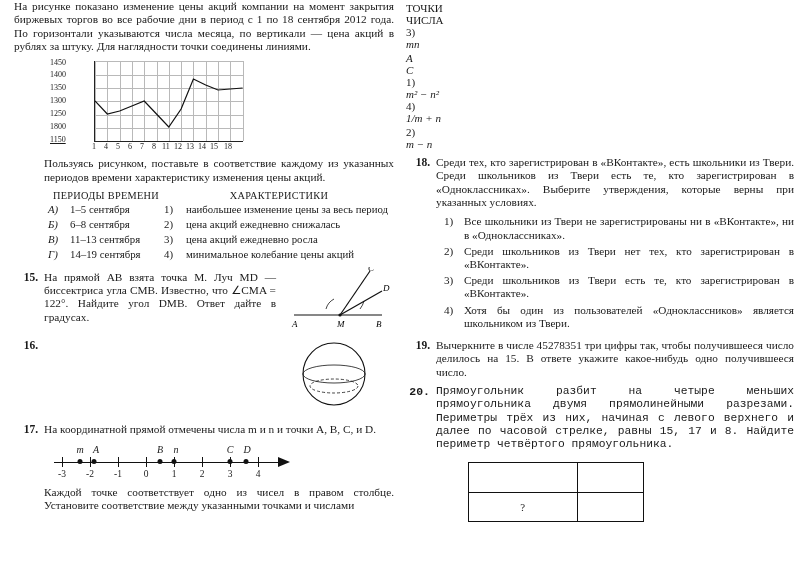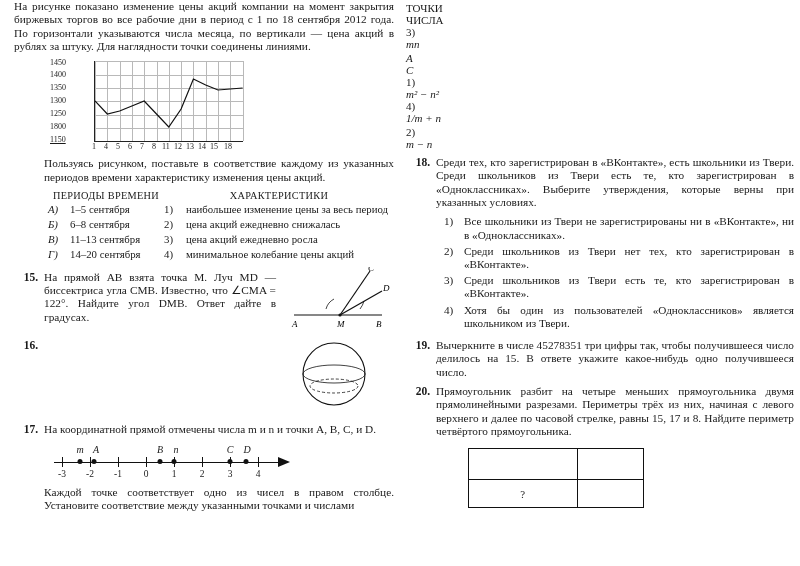--- a/index.html
+++ b/index.html
@@ -137,21 +137,21 @@
         <div class="li">
             <div class="k ital">Б)</div>
             <div class="t">6–8 сентября</div>
           </div>
         <div class="li">
             <div class="k ital">В)</div>
             <div class="t">11–13 сентября</div>
           </div>
         <div class="li">
             <div class="k ital">Г)</div>
-            <div class="t">14–20 сентября</div>
+            <div class="t">14–19 сентября</div>
           </div>
       </div>
       <div class="tc-r">
         <div class="hd">ХАРАКТЕРИСТИКИ</div>
         <div class="li">
             <div class="k">1)</div>
             <div class="t">наибольшее изменение цены за весь период</div>
           </div>
         <div class="li">
             <div class="k">2)</div>
@@ -294,21 +294,21 @@
           <div class="k">4)</div>
           <div class="t">Хотя бы один из пользователей «Одноклассников» является школьником из Твери.</div>
         </div>
     </div>
 
     <div class="item" style="margin-top:9px;">
       <div class="num">19.</div>
       <div class="body">Вычеркните в числе 45278351 три цифры так, чтобы получившееся число делилось на 15. В ответе укажите какое-нибудь одно получившееся число.</div>
     </div>
 
-    <div class="item" style="margin-top:6px;">
+    <div class="item" style="margin-top:6px;font-family:Liberation Mono, monospace;">
       <div class="num">20.</div>
       <div class="body">Прямоугольник разбит на четыре меньших прямоугольника двумя прямолинейными разрезами. Периметры трёх из них, начиная с левого верхнего и далее по часовой стрелке, равны 15, 17 и 8. Найдите периметр четвёртого прямоугольника.</div>
     </div>
 
     <div class="rect-table">
       <table>
         <tbody>
             <tr>
           <td style="width:62%;height:52%;"></td>
           <td></td>

